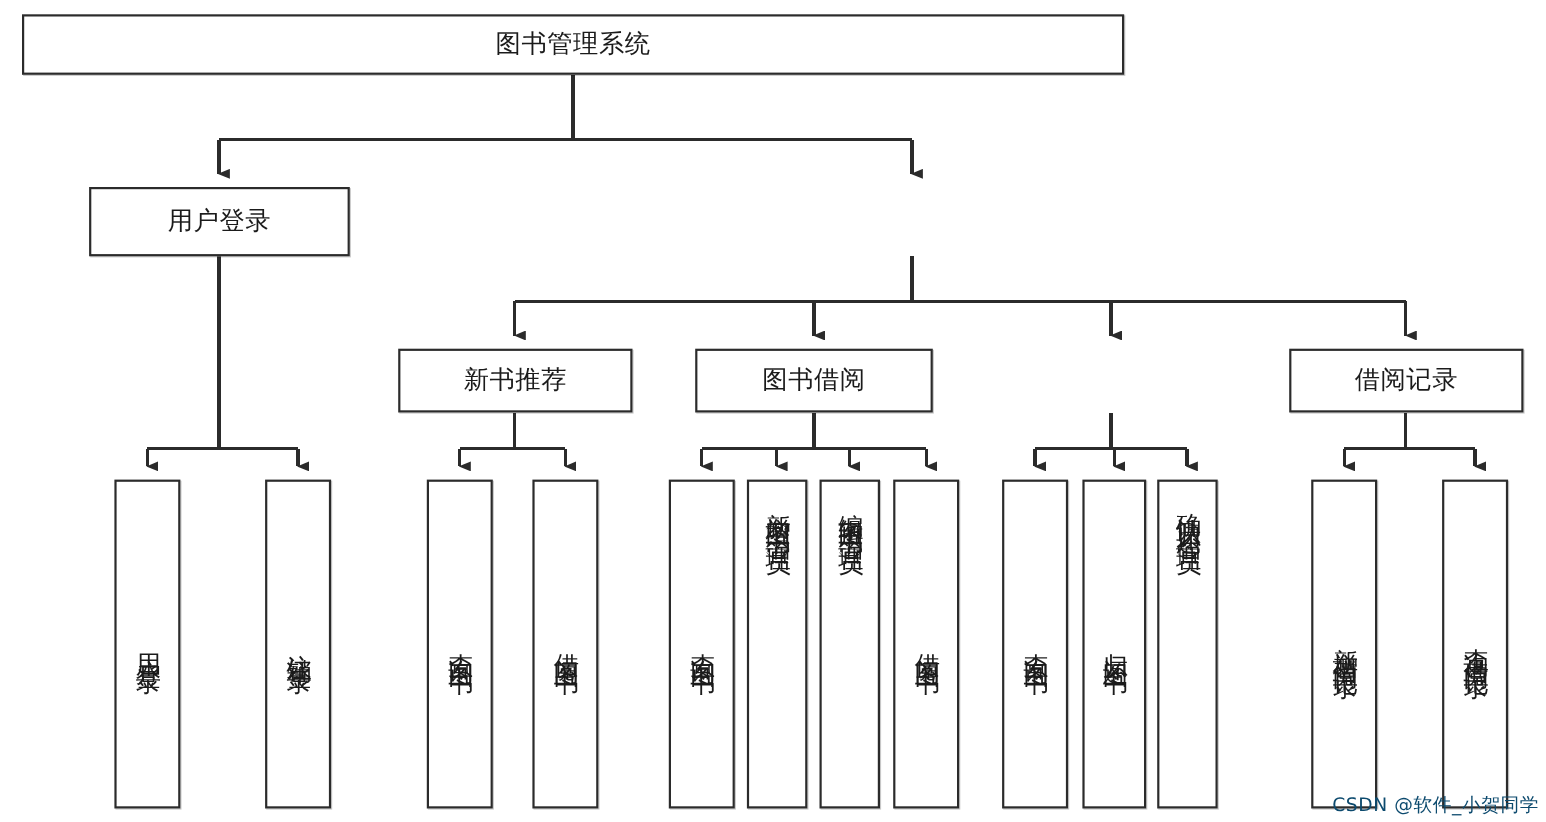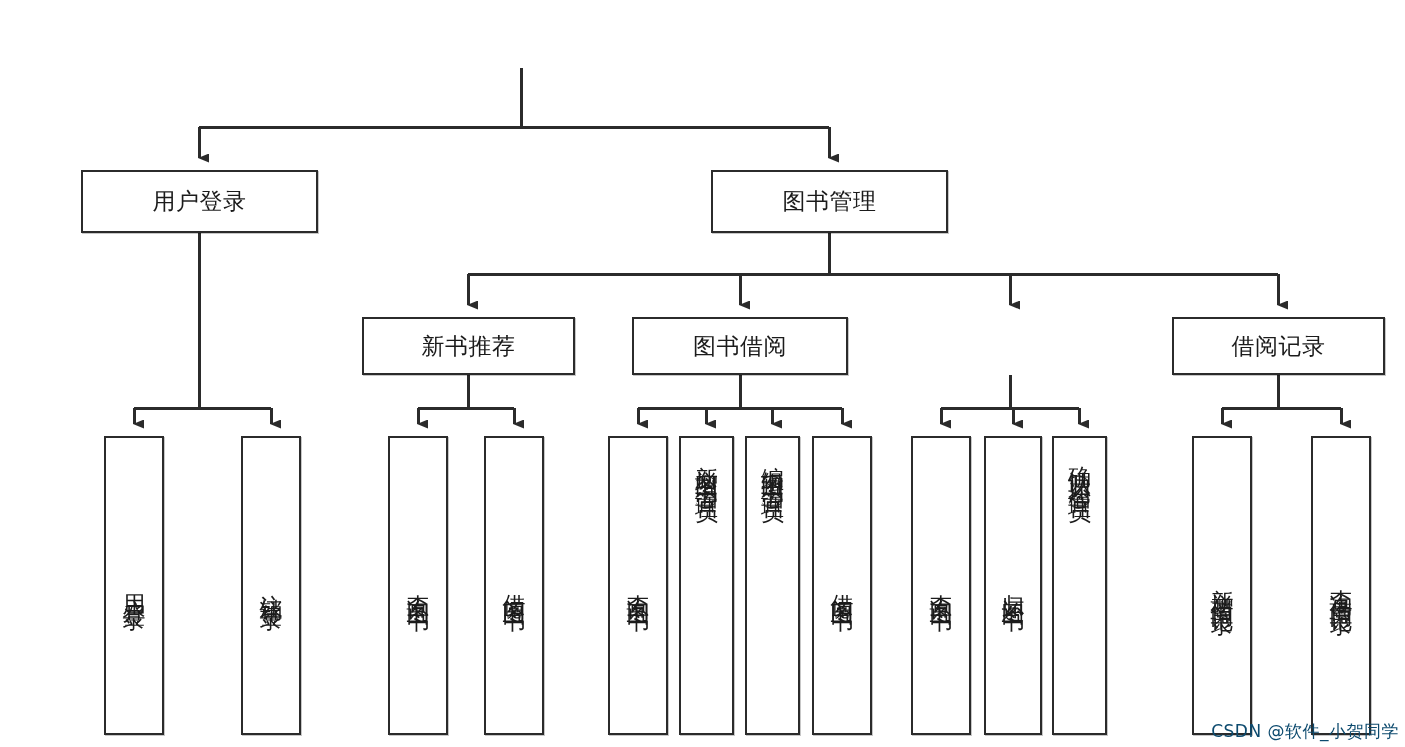--- a/index.html
+++ b/index.html
@@ -126,26 +126,26 @@
       <path d="M 1013,408 L 1013,424" marker-end="url(#arrowhead)"></path>
       <path d="M 1079,408 L 1079,424" marker-end="url(#arrowhead)"></path>
 
       <path d="M 1278,375 L 1278,408"></path>
       <path d="M 1222,408 L 1341,408"></path>
       <path d="M 1222,408 L 1222,424" marker-end="url(#arrowhead)"></path>
       <path d="M 1341,408 L 1341,424" marker-end="url(#arrowhead)"></path>
     </g>
   </svg>
 
+  <div class="node-box" id="node-root" style="left: 20px; top: 13px; width: 1002px; height: 55px;">
+    <span class="node-label">图书管理系统</span>
+  </div>
 
   <div class="node-box" id="node-l2-0" style="left: 81px; top: 170px; width: 237px; height: 63px;">
     <span class="node-label">用户登录</span>
-  </div>
-  <div class="node-box" id="node-l2-1" style="left: 711px; top: 170px; width: 237px; height: 63px;">
-    <span class="node-label">图书管理</span>
   </div>
 
   <div class="node-box" id="node-l3-1" style="left: 632px; top: 317px; width: 216px; height: 58px;">
     <span class="node-label">图书借阅</span>
   </div>
   <div class="node-box" id="node-l3-0" style="left: 362px; top: 317px; width: 213px; height: 58px;">
     <span class="node-label">新书推荐</span>
   </div>
   <div class="node-box" id="node-l3-3" style="left: 1172px; top: 317px; width: 213px; height: 58px;">
     <span class="node-label">借阅记录</span>

